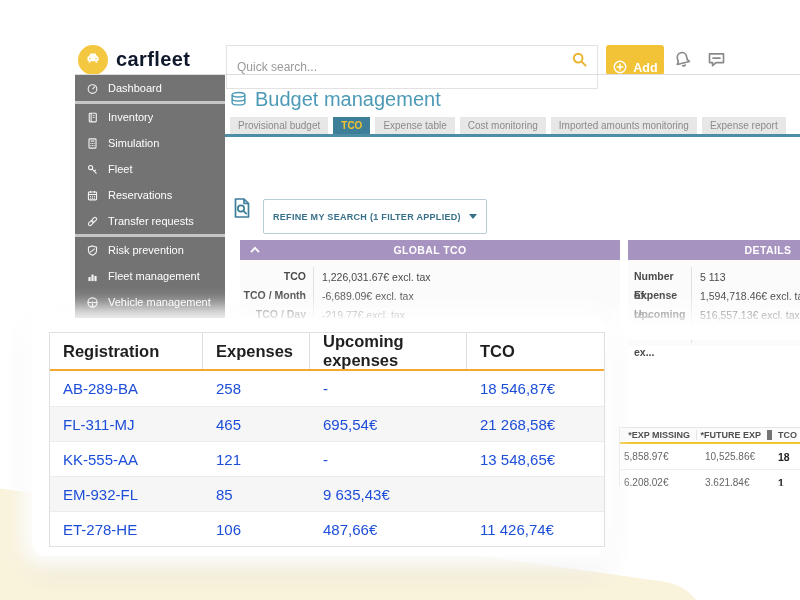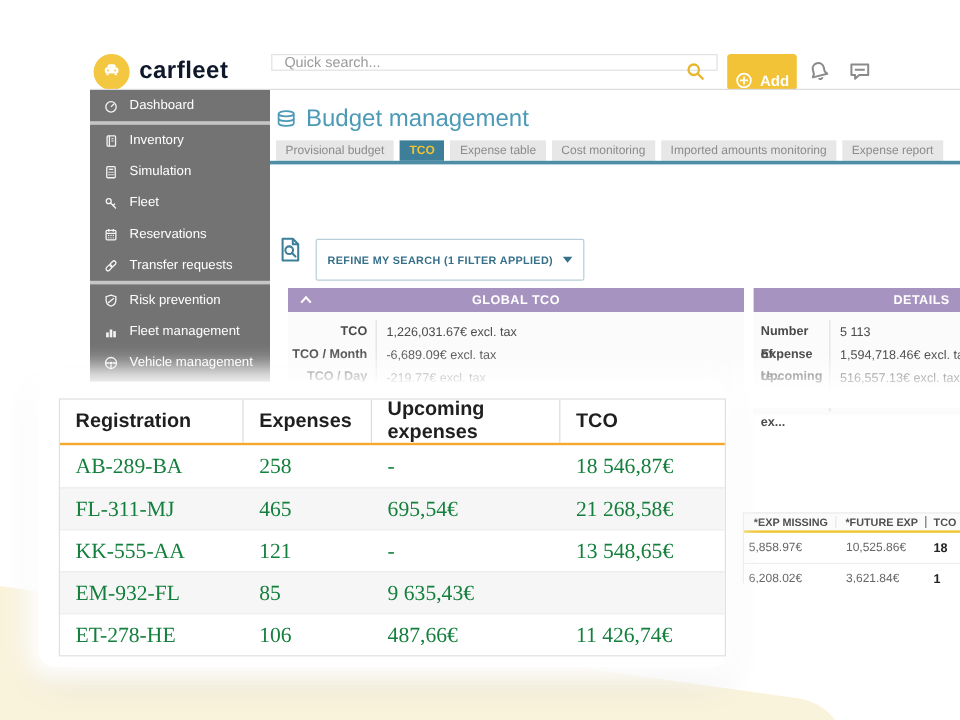--- a/index.html
+++ b/index.html
@@ -11,21 +11,21 @@
   .cream { position:absolute; left:-60px; top:480px; width:780px; height:320px;
            background:#faf3dc; border-radius:48px; transform:rotate(8deg);
            transform-origin:top left; z-index:1; }
 
   
   .topbar { position:absolute; left:75px; top:40px; right:0; height:35px; z-index:2; }
   .logo-circle { position:absolute; left:3px; top:5px; width:30px; height:30px; border-radius:50%;
                  background:#f3c73f; display:flex; align-items:center; justify-content:center; }
   .brand { position:absolute; left:41px; top:8px; font-size:20px; font-weight:600;
            color:#0f172a; letter-spacing:.4px; }
-  .search-box { position:absolute; left:151px; top:5px; width:372px; height:14px;
+  .search-box { position:absolute; left:151px; top:5px; width:372px; height:44px;
                 border:1px solid #e2e2e2; background:#fff; font-size:12px; color:#4c1d95;
                 padding:0 32px 0 10px; outline:none; }
   .search-box::placeholder { color:#9a9a9a; }
   .search-glyph { position:absolute; left:496px; top:11px; cursor:pointer; }
   .add-btn { position:absolute; left:531px; top:5px; width:58px; height:30px; background:#f2c336;
              border:none; border-radius:3px; color:#fff; font-weight:bold; font-size:12.5px;
              display:flex; align-items:flex-end; justify-content:center; gap:5px; cursor:pointer; }
   .icon-btn { position:absolute; top:9px; background:none; border:none; cursor:pointer; color:#8a8a8a; }
   .bell-btn { left:597px; }
   .chat-btn { left:631px; }
@@ -82,34 +82,34 @@
   .ocard { position:absolute; left:32px; top:318px; width:573px; height:238px; background:#fff;
            border-radius:14px; z-index:4;
            box-shadow:0 0 18px 12px rgba(255,255,255,.92), 0 12px 30px rgba(0,0,0,.10); }
   .otable { position:absolute; left:17px; top:14px; width:556px; background:#fff;
             border:1px solid #e0e0e0; }
   .ohead { display:flex; height:38px; border-bottom:2px solid #f5a82e; font-weight:bold;
            font-size:16.5px; color:#1f1f1f; }
   .ohead .ocell { display:flex; align-items:center; padding-left:13px; border-right:1px solid #ddd;
                   cursor:pointer; }
   .ohead .ocell:last-child { border-right:none; }
-  .orow { display:flex; height:35px; font-size:18px; color:#15803d; border-top:1px solid #ececec;
-          cursor:pointer;font-family:Liberation Serif, serif; }
+  .orow { display:flex; height:35px; font-size:15px; color:#1d4ed8; border-top:1px solid #ececec;
+          cursor:pointer; }
   .orow:first-child { border-top:none; }
   .orow:nth-child(even) { background:#f6f6f6; }
   .orow .ocell { display:flex; align-items:center; padding-left:13px; }
   .oc1 { width:153px; } .oc2 { width:107px; } .oc3 { width:157px; } .oc4 { flex:1; }
 
   
   .mini { position:absolute; left:619px; top:427px; width:230px; height:59px; overflow:hidden;
           background:#fff; border-left:1px solid #e6e6e6; border-top:1px solid #e6e6e6; z-index:2; }
   .mhead { display:flex; height:16px; align-items:center; background:#fbfbfb;
            border-bottom:2px solid #f0c62e; font-size:9px; font-weight:bold; color:#4f4f4f; }
   .mhead .mh1 { width:77px; text-align:right; padding-right:6px; border-right:1px solid #e6e6e6; }
-  .mhead .mh2 { width:75px; text-align:right; padding-right:6px; border-right:1px solid #737373; }
+  .mhead .mh2 { width:75px; text-align:right; padding-right:6px; border-right:5px solid #737373; }
   .mhead .mh3 { flex:1; padding-left:6px; }
   .mrow { display:flex; height:26px; align-items:center; font-size:10px; color:#666;
           border-bottom:1px solid #eee; }
   .mrow .mv1 { width:77px; padding-left:4px; }
   .mrow .mv2 { width:75px; padding-left:8px; }
   .mrow .mv3 { flex:1; padding-left:6px; font-weight:bold; color:#222; font-size:10.5px; }
 </style>
 </head>
 <body>
 

